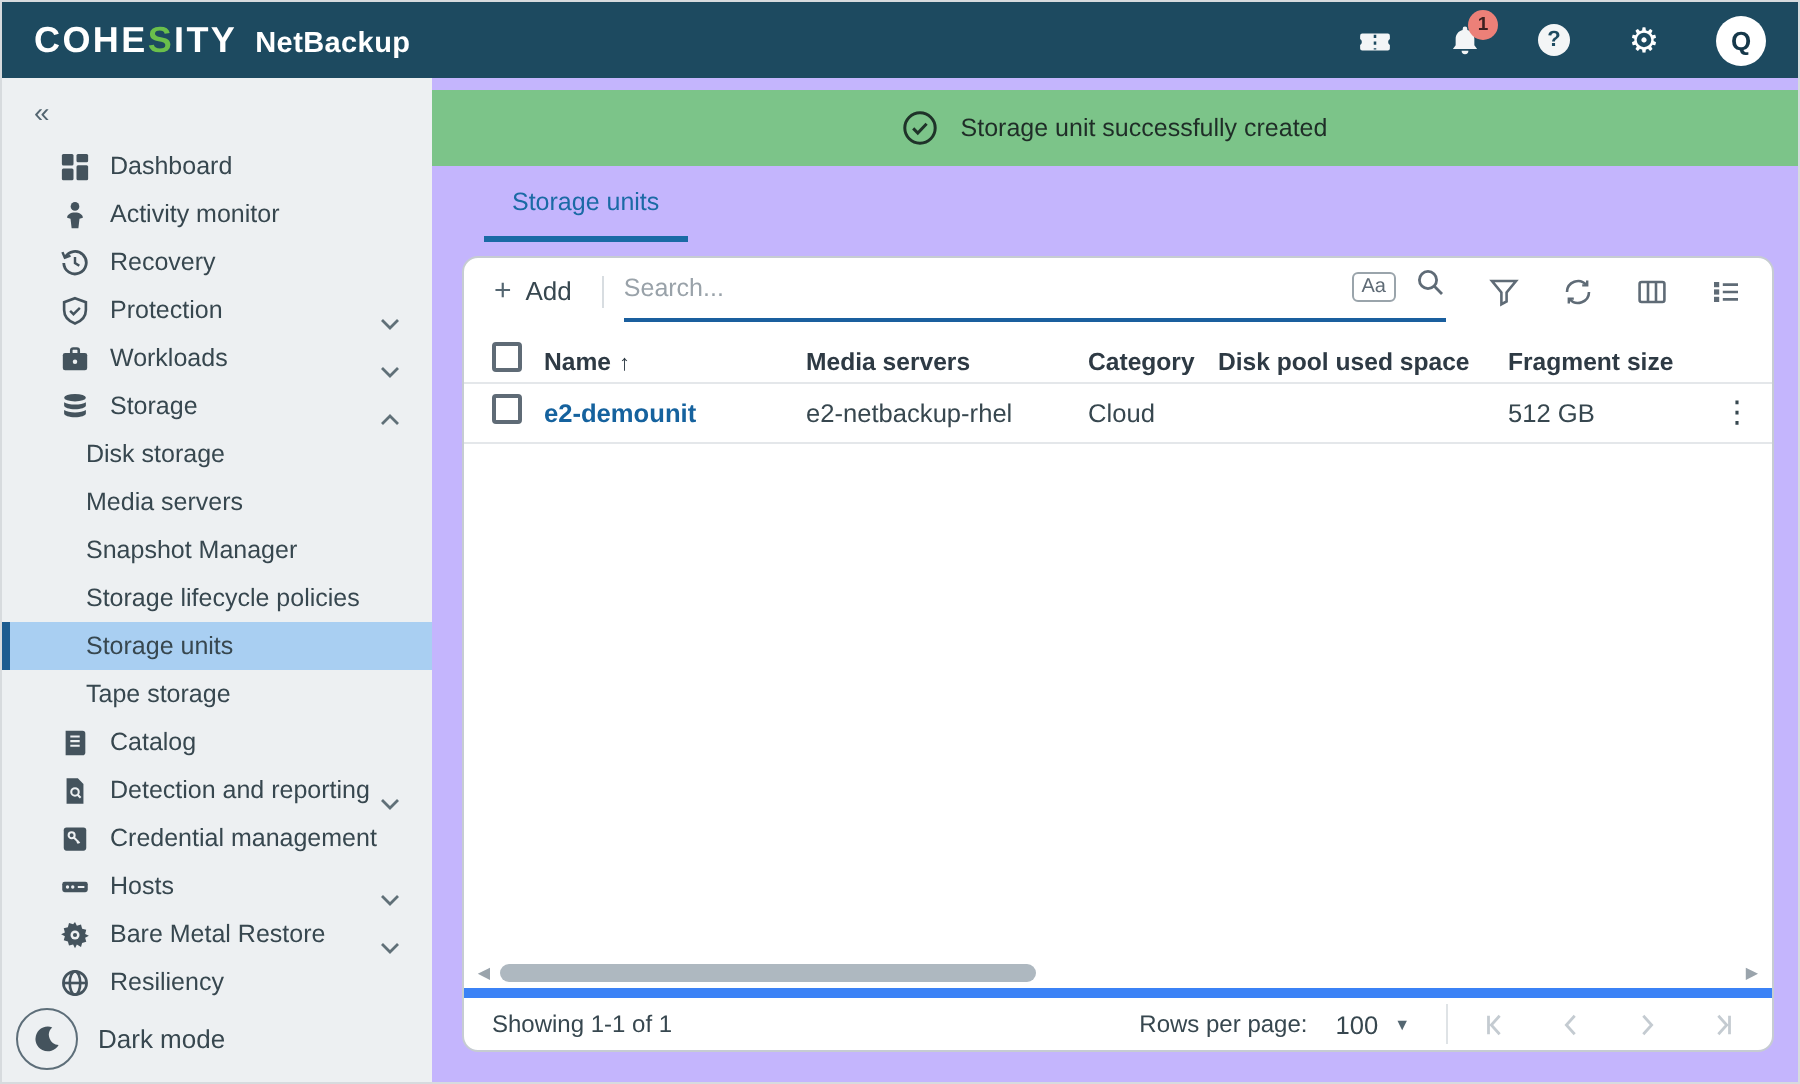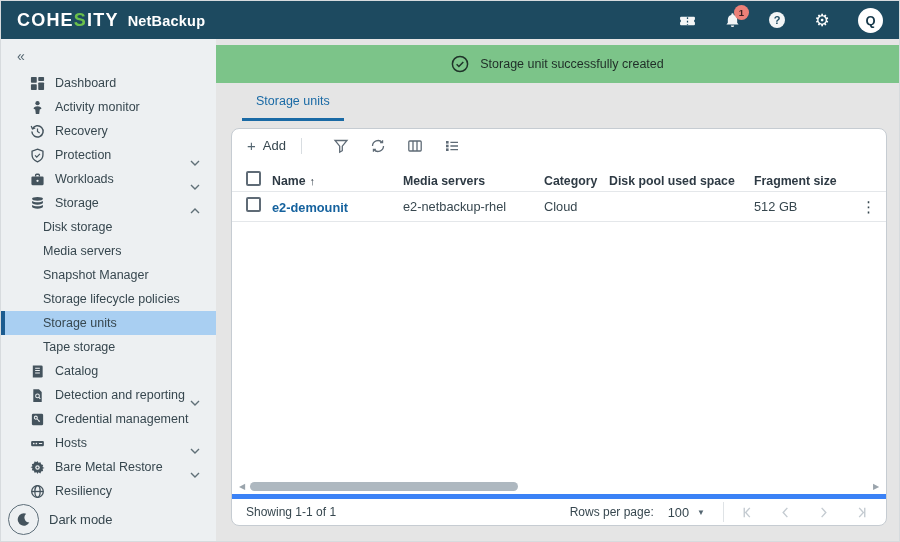--- a/index.html
+++ b/index.html
@@ -29,21 +29,21 @@
   .nav-item .lbl { font-size:12.5px; color:#37474f; white-space:nowrap; }
   .nav-item .chev { position:absolute; right:16px; top:50%; margin-top:-3px; }
   .nav-sub { height:24px; display:flex; align-items:center; padding-left:42px; cursor:pointer; }
   .nav-sub .lbl { font-size:12.5px; color:#37474f; white-space:nowrap; }
   .nav-sub.selected { background:#a9cff2; border-left:4px solid #1c5c90; padding-left:38px; }
   .darkmode { position:absolute; left:7px; bottom:6px; display:flex; align-items:center; cursor:pointer; }
   .moon-circle { width:31px; height:31px; border-radius:50%; border:1px solid #5d6e79; display:flex; align-items:center; justify-content:center; }
   .darkmode .lbl { font-size:13px; color:#37474f; margin-left:10px; }
 
   
-  .main { position:absolute; top:38px; left:215px; right:0; bottom:0; background:#e5e5e5; display:flex; flex-direction:column; }
+  .main { position:absolute; top:38px; left:215px; right:0; bottom:0; background:#c4b5fd; display:flex; flex-direction:column; }
   .banner { margin-top:6px; height:38px; background:#7cc489; display:flex; align-items:center; justify-content:center; gap:11px; flex:none; }
   .banner .msg { font-size:12.5px; color:#1f2d27; }
   .tabbar { height:38px; flex:none; display:flex; align-items:stretch; padding-left:26px; }
   .tab { display:flex; align-items:center; padding:0 14px; font-size:12.5px; color:#1a6aa5; border-bottom:3px solid #1a6aa5; cursor:pointer; }
 
   .card { flex:1; margin:7px 12px 15px 15px; border:1px solid #c6ccd2; border-radius:8px; background:#fff; display:flex; flex-direction:column; overflow:hidden; }
 
   .toolbar { height:33px; flex:none; display:flex; align-items:center; padding:0 14px 0 10px; }
   .add-btn { display:flex; align-items:center; gap:7px; font-size:13px; color:#37474f; cursor:pointer; padding:0 5px; }
   .add-btn .plus { font-size:15px; color:#546671; }
@@ -320,20 +320,28 @@
     </div>
 
     <div class="card">
 
       <div class="toolbar">
         <div class="add-btn">
           <span class="plus">+</span>
           <span>Add</span>
         </div>
         <div class="vdiv"></div>
+        <div class="search-field">
+          <input type="text" placeholder="Search..." style="">
+          <span class="aa-btn">Aa</span>
+          <span class="t-ico"><svg width="16" height="16" viewBox="0 0 16 16" fill="none" stroke="#5f6b76" stroke-width="1.4">
+                <circle cx="7" cy="7" r="4.3"></circle>
+                <path d="M10.3 10.3L14 14"></path>
+              </svg></span>
+        </div>
         <div class="tool-icons">
           <span class="t-ico">
               <svg width="16" height="16" viewBox="0 0 16 16" fill="none" stroke="#5f6b76" stroke-width="1.3">
                 <path d="M2 2.5h12L9.3 8.2v4.5l-2.6 1.4V8.2z"></path>
               </svg>
             </span>
           <span class="t-ico">
               <svg width="16" height="16" viewBox="0 0 16 16" fill="none" stroke="#5f6b76" stroke-width="1.3">
                 <path d="M13.5 8a5.5 5.5 0 0 1-9.7 3.5M2.5 8a5.5 5.5 0 0 1 9.7-3.5"></path>
                 <path d="M12.6 2.2v2.5h-2.5M3.4 13.8v-2.5h2.5" stroke-width="1.2"></path>

